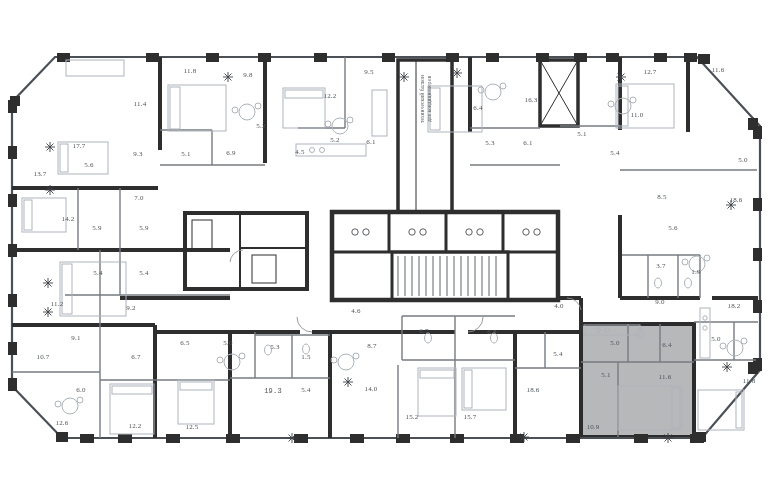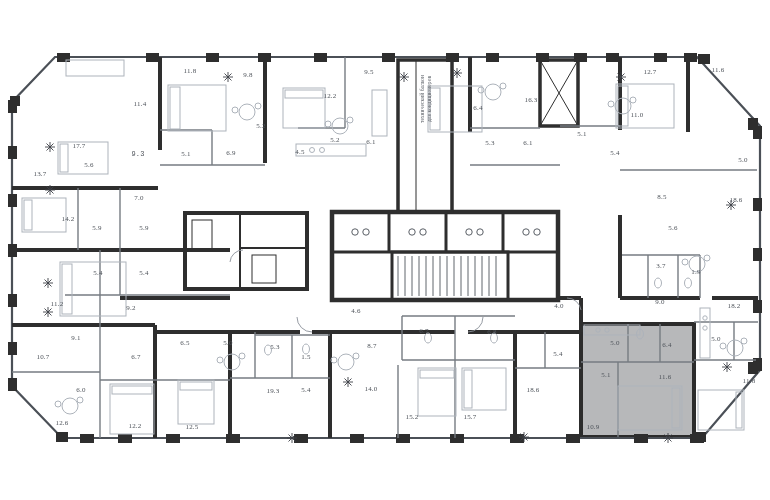--- a/index.html
+++ b/index.html
@@ -296,21 +296,21 @@
   <div class="labels">
       <span class="rl" style="left: 79px; top: 104px; margin-top: 42px;">17.7</span>
       <span class="rl" style="left: 140px; top: 88px; margin-top: 16px;">11.4</span>
       <span class="rl" style="left: 190px; top: 71px;">11.8</span>
       <span class="rl" style="left: 248px; top: 75px;">9.8</span>
       <span class="rl" style="left: 261px; top: 126px;">5.2</span>
       <span class="rl" style="left: 330px; top: 96px;">12.2</span>
       <span class="rl" style="left: 369px; top: 72px;">9.5</span>
       <span class="rl" style="left: 40px; top: 174px;">13.7</span>
       <span class="rl" style="left: 89px; top: 165px;">5.6</span>
-      <span class="rl" style="left: 138px; top: 154px; font-family: Liberation Mono, monospace;">9.3</span>
+      <span class="rl" style="left: 138px; top: 154px;">9.3</span>
       <span class="rl" style="left: 186px; top: 154px;">5.1</span>
       <span class="rl" style="left: 231px; top: 153px;">6.9</span>
       <span class="rl" style="left: 300px; top: 152px;">4.5</span>
       <span class="rl" style="left: 335px; top: 140px;">5.2</span>
       <span class="rl" style="left: 371px; top: 142px;">6.1</span>
       <span class="rl" style="left: 139px; top: 198px;">7.0</span>
       <span class="rl" style="left: 68px; top: 219px;">14.2</span>
       <span class="rl" style="left: 97px; top: 228px;">5.9</span>
       <span class="rl" style="left: 144px; top: 228px;">5.9</span>
       <span class="rl" style="left: 98px; top: 273px;">5.4</span>
@@ -321,21 +321,21 @@
       <span class="rl" style="left: 43px; top: 357px;">10.7</span>
       <span class="rl" style="left: 136px; top: 357px;">6.7</span>
       <span class="rl" style="left: 81px; top: 390px;">6.0</span>
       <span class="rl" style="left: 62px; top: 423px;">12.6</span>
       <span class="rl" style="left: 135px; top: 426px;">12.2</span>
       <span class="rl" style="left: 192px; top: 427px;">12.5</span>
       <span class="rl" style="left: 185px; top: 343px;">6.5</span>
       <span class="rl" style="left: 228px; top: 343px;">5.0</span>
       <span class="rl" style="left: 275px; top: 347px;">5.3</span>
       <span class="rl" style="left: 306px; top: 357px;">1.5</span>
-      <span class="rl" style="left: 273px; top: 391px;">19.3</span>
+      <span class="rl" style="left: 273px; top: 391px; font-family: Liberation Mono, monospace;">19.3</span>
       <span class="rl" style="left: 306px; top: 390px;">5.4</span>
       <span class="rl" style="left: 356px; top: 311px;">4.6</span>
       <span class="rl" style="left: 372px; top: 346px;">8.7</span>
       <span class="rl" style="left: 371px; top: 389px;">14.0</span>
       <span class="rl" style="left: 424px; top: 331px;">6.7</span>
       <span class="rl" style="left: 492px; top: 332px;">6.8</span>
       <span class="rl" style="left: 412px; top: 417px;">15.2</span>
       <span class="rl" style="left: 470px; top: 417px;">15.7</span>
       <span class="rl" style="left: 478px; top: 108px;">6.4</span>
       <span class="rl" style="left: 531px; top: 100px;">16.3</span>

